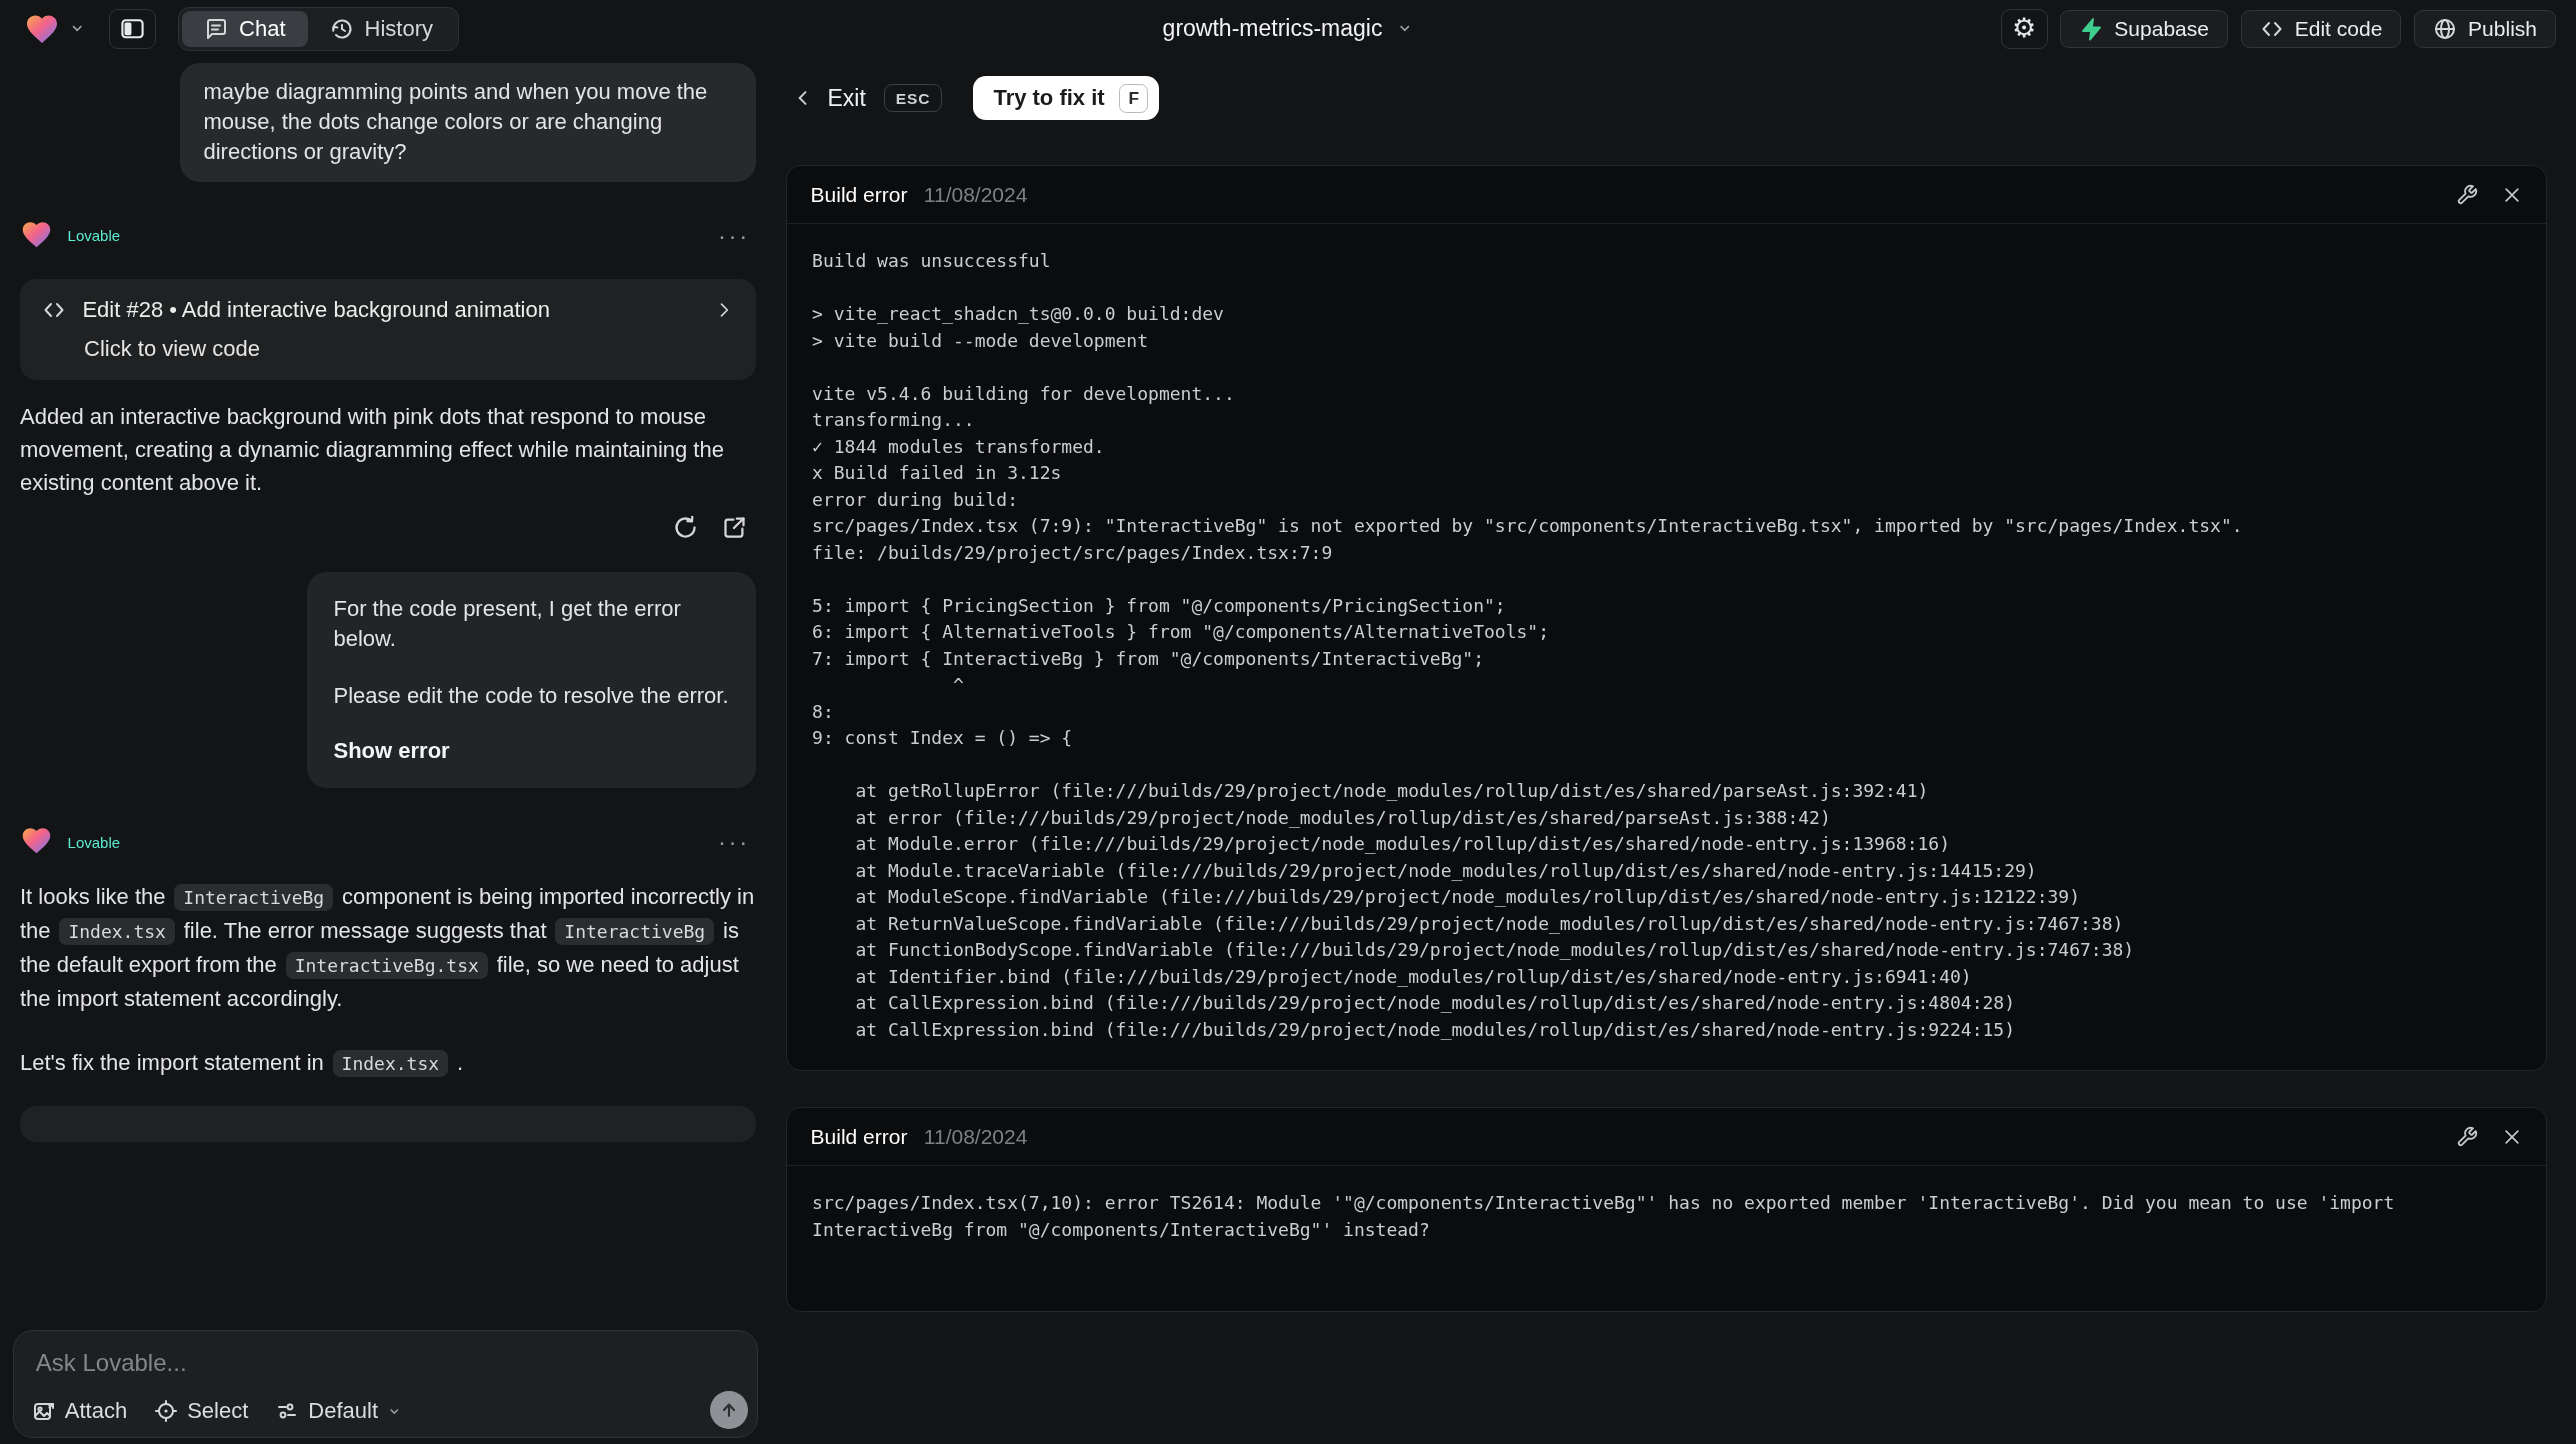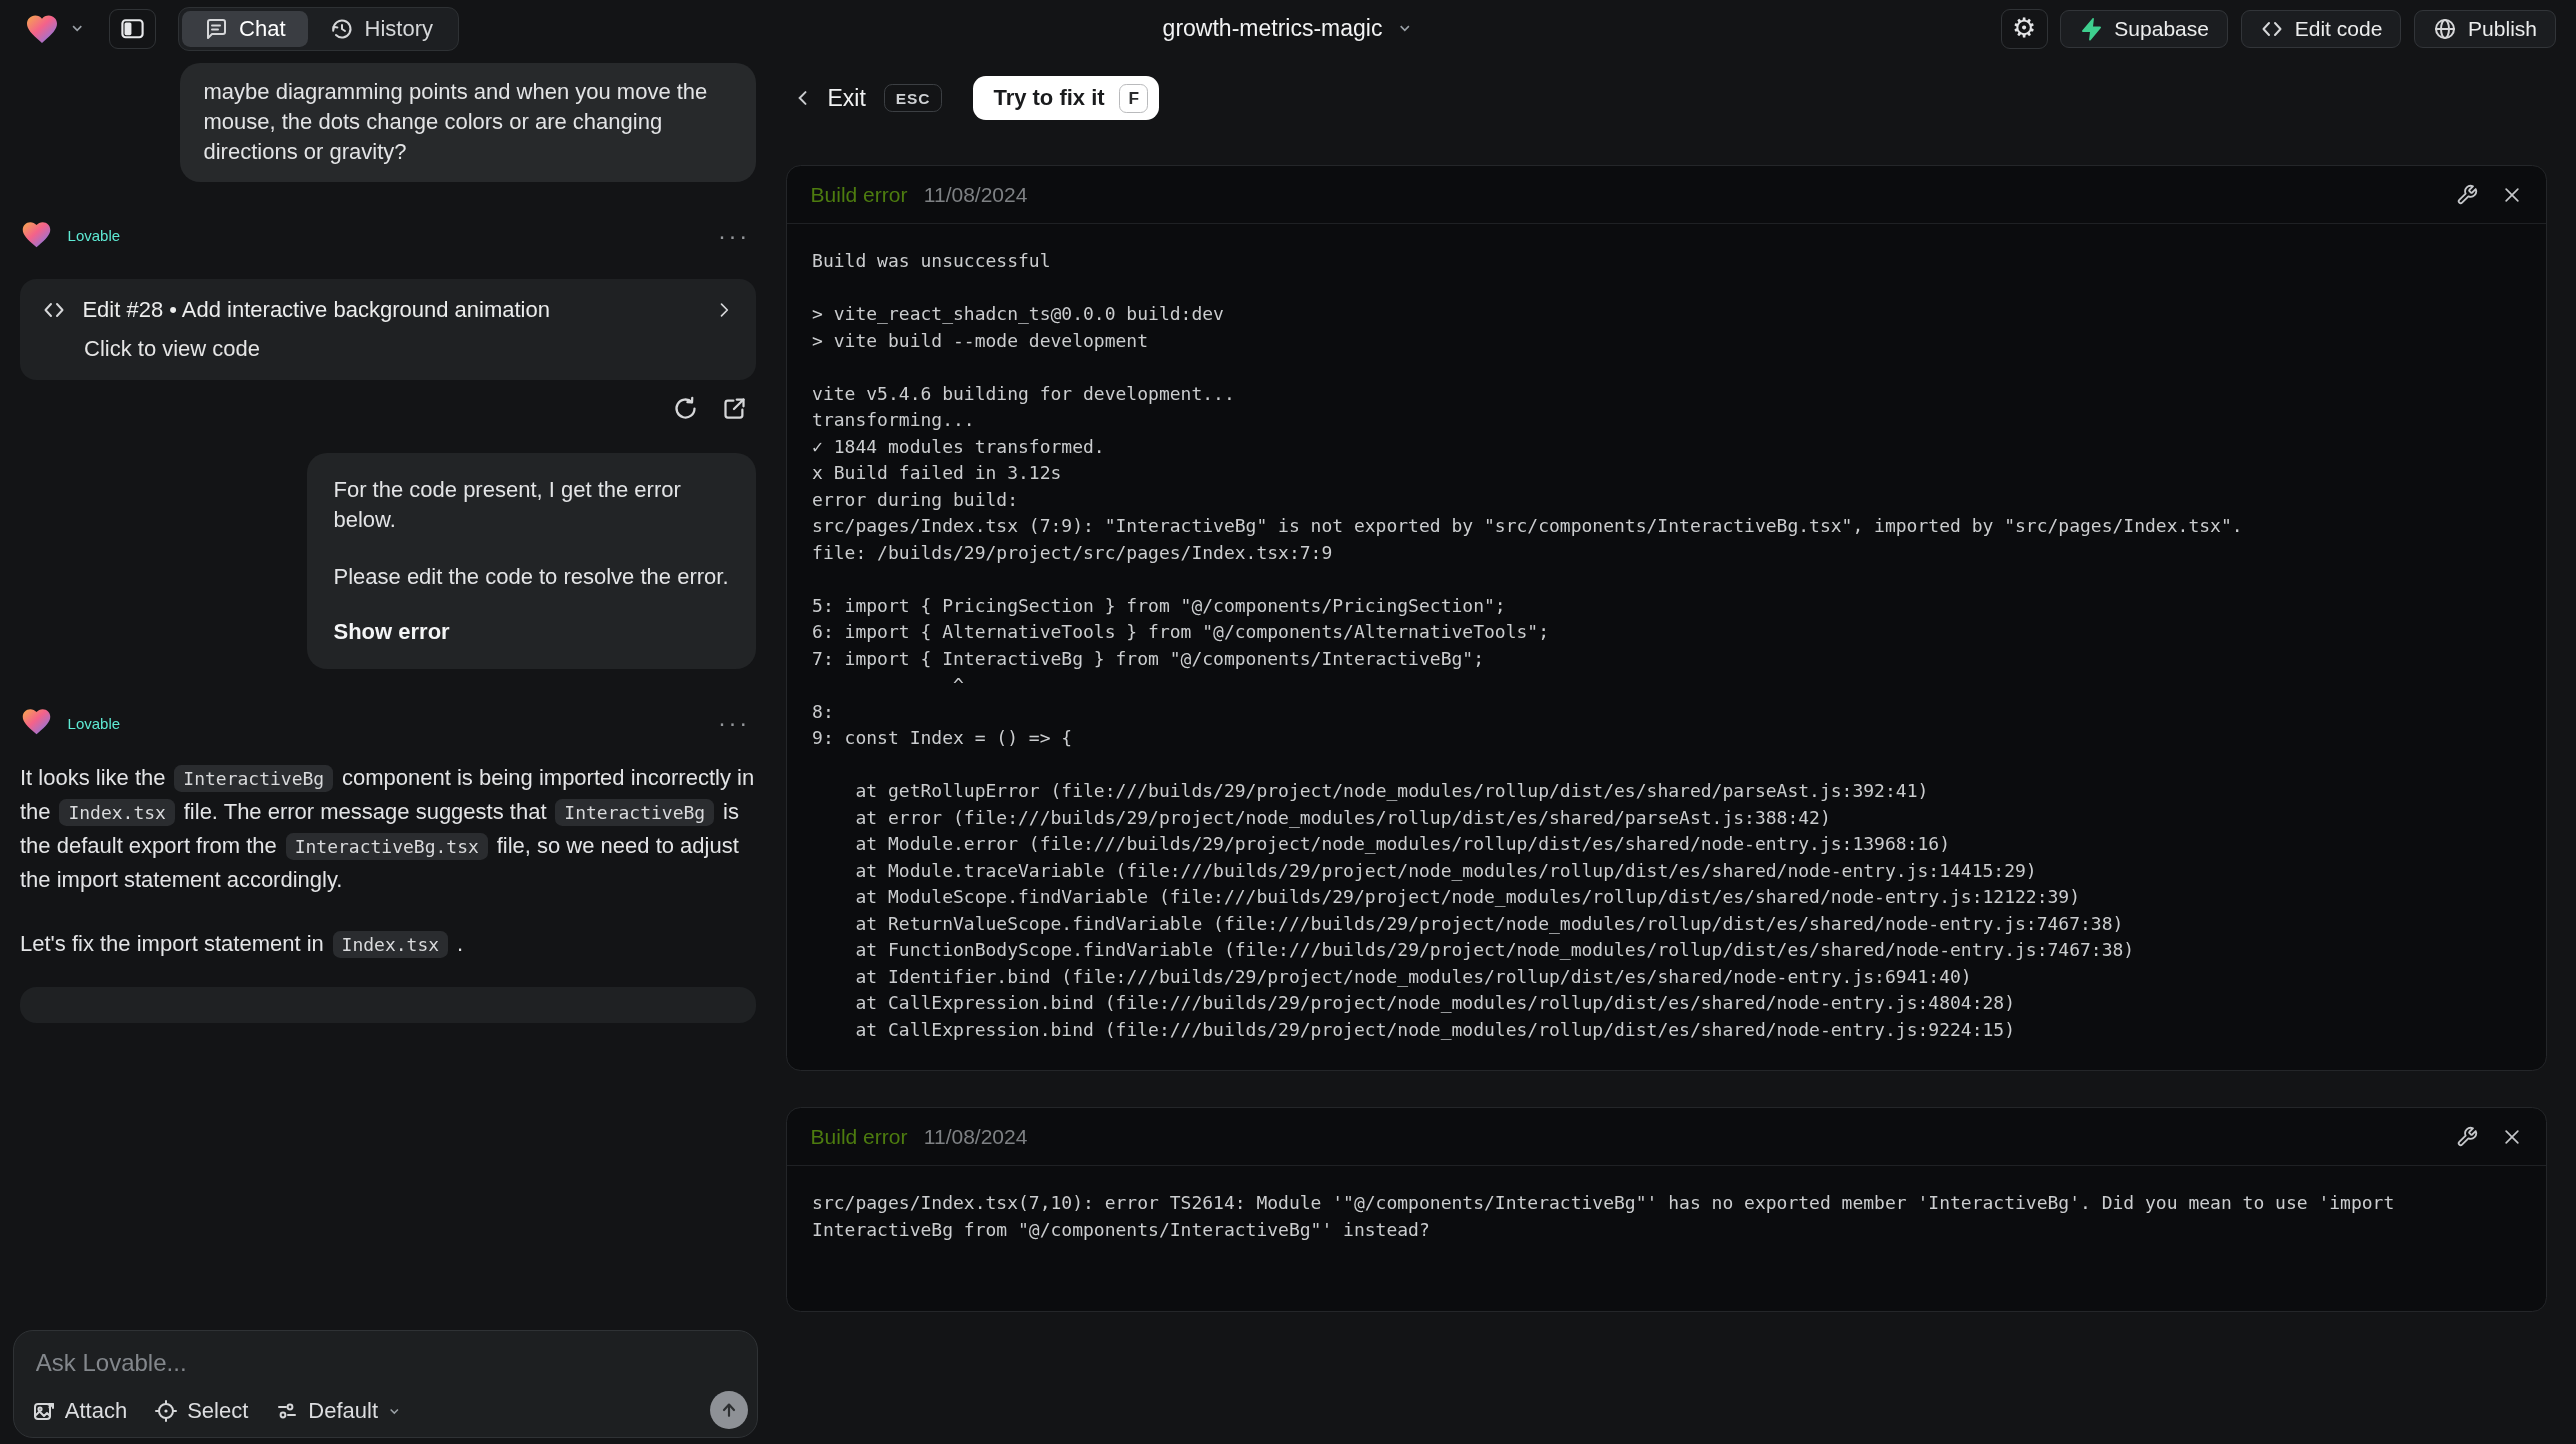--- a/index.html
+++ b/index.html
@@ -61,21 +61,21 @@
   .preview { flex:1; min-width:0; padding:18px 29px 0 14.6px; }
   .preview-head { display:flex; align-items:center; height:46px; margin-left:7.3px; }
   .exit-label { font-size:23px; color:#f0f1f2; margin-left:14.6px; cursor:pointer; }
   .esc-badge { margin-left:18px; border:0.9px solid #3c3f43; border-radius:8.2px; padding:4.6px 11px 3.6px; font-size:15.5px; font-weight:700; letter-spacing:0.9px; color:#cfd1d4; }
   .fix-pill { margin-left:31px; background:#ffffff; color:#1a1b1d; border-radius:12.8px; height:44px; display:flex; align-items:center; gap:14.6px; padding:0 11px 0 20px; font-size:22px; font-weight:600; cursor:pointer; }
   .fkey { width:29px; height:29px; border:1.4px solid #b9babc; border-radius:7.3px; display:flex; align-items:center; justify-content:center; font-size:17.3px; font-weight:700; color:#2a2b2d; }
 
   .err-card { background:#0b0c0e; border:0.9px solid #242629; border-radius:14.6px; margin-top:44px; overflow:hidden; }
   .err-card + .err-card { margin-top:36px; }
   .err-head { display:flex; align-items:center; height:58px; padding:0 24px; border-bottom:0.9px solid #1f2124; }
-  .err-title { font-size:21px; color:#4d7c0f; }
+  .err-title { font-size:21px; color:#ffffff; }
   .err-date { font-size:21px; color:#7e8184; margin-left:16.4px; }
   .err-icons { margin-left:auto; display:flex; align-items:center; gap:24px; }
   .err-icons .ic { cursor:pointer; display:flex; }
   .err-body pre { font-family:"DejaVu Sans Mono", monospace; font-size:18px; line-height:26.5px; color:#cbcdcf; padding:24px 25.5px 27px; white-space:pre-wrap; }
   .err-card.second .err-body pre { padding-bottom:68px; }
 
   svg.st { fill:none; stroke:#d6d7d9; stroke-width:2; stroke-linecap:round; stroke-linejoin:round; }
 </style>
 </head>
 <body>
@@ -193,20 +193,21 @@
             </svg>
             <span>Edit #28 • Add interactive background animation</span>
             <span class="spacer"></span>
             <svg class="st" width="20" height="20" viewBox="0 0 24 24">
                 <polyline points="9 5 16 12 9 19"></polyline>
               </svg>
           </div>
           <div class="row2">Click to view code</div>
         </div>
 
+        <p class="para">Added an interactive background with pink dots that respond to mouse movement, creating a dynamic diagramming effect while maintaining the existing content above it.</p>
 
         <div class="icons-row">
           <span class="ic">
             <svg class="st" width="27" height="27" viewBox="0 0 24 24">
               <path d="M20 12a8 8 0 1 1-2.4-5.7"></path>
               <polyline points="18 2.5 17.8 6.6 13.7 6.4"></polyline>
             </svg>
           </span>
           <span class="ic">
             <svg class="st" width="27" height="27" viewBox="0 0 24 24">

